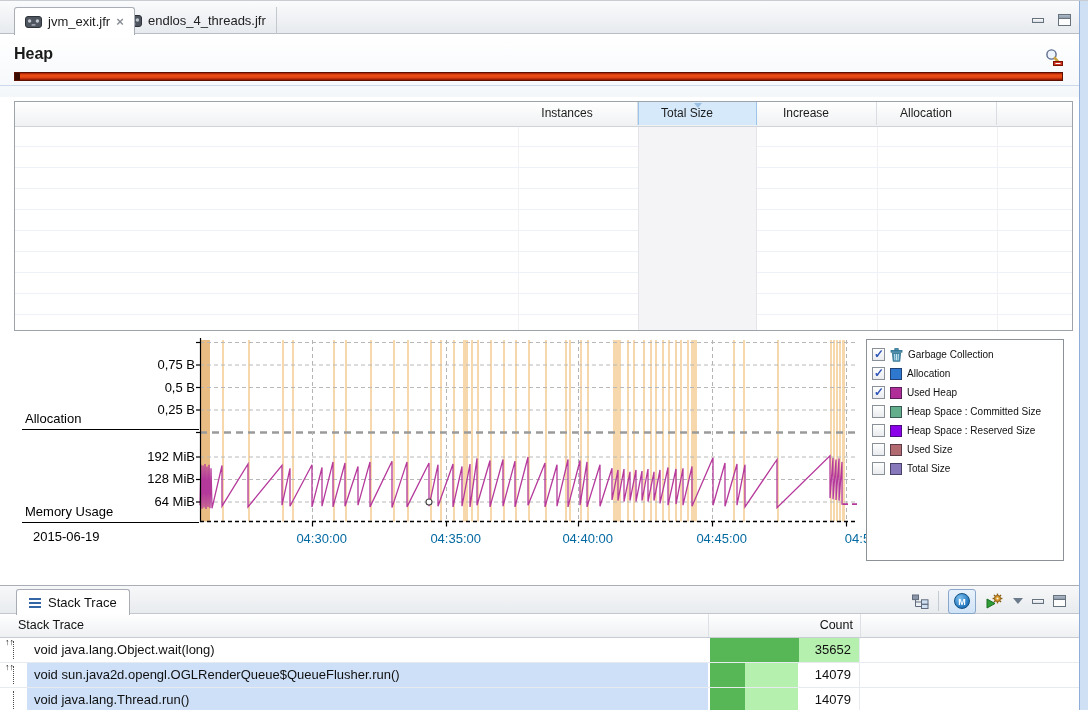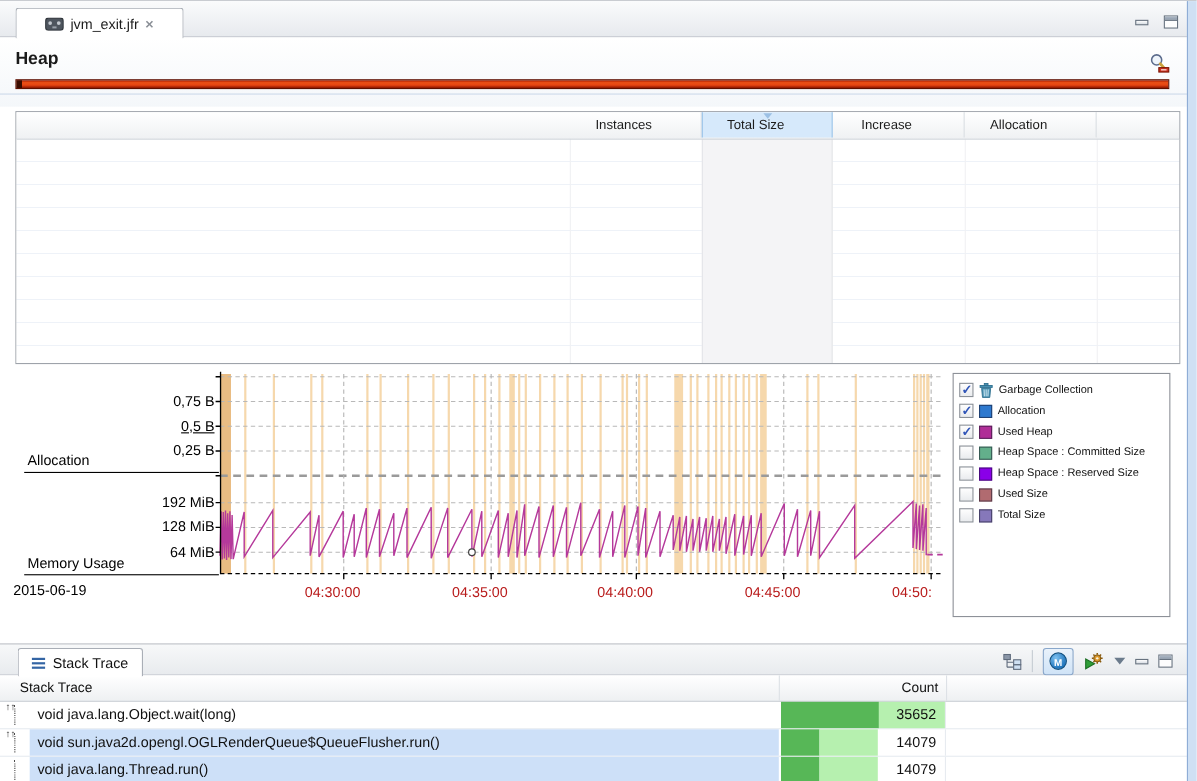--- a/index.html
+++ b/index.html
@@ -6,21 +6,21 @@
   body{width:1088px;height:710px;overflow:hidden;background:#f0f0f0;
        font-family:"Liberation Sans",sans-serif;-webkit-font-smoothing:antialiased;}
   .screen{position:relative;width:1088px;height:710px;background:#ffffff;border-top:1px solid #c9ccd1;box-sizing:border-box;}
 
   
   .vscroll{position:absolute;top:0;right:0;width:8px;height:710px;background:#cfe0f4;border-left:1px solid #8fadd6;z-index:60;}
 
   
   .tabbar{position:absolute;left:0;top:0;width:1080px;height:33px;
           background:linear-gradient(#fafbfc,#e7eaee);border-bottom:1px solid #b9bec6;box-sizing:border-box;}
-  .tab{position:absolute;top:6px;height:27px;display:flex;align-items:center;gap:6px;padding:0 26px;box-sizing:border-box;font-size:13px;color:#1c1c1c;}
+  .tab{position:absolute;top:6px;height:27px;display:flex;align-items:center;gap:6px;padding:0 10px;box-sizing:border-box;font-size:13px;color:#1c1c1c;}
   .tab.active{background:#ffffff;border:1px solid #a9aeb6;border-bottom:none;border-radius:3px 3px 0 0;z-index:5;height:28px;}
   .tab.inactive{color:#222;border-right:1px solid #c3c8cf;}
   .jfricon{display:inline-block;width:17px;height:12px;}
   .tab-close{font-size:13px;font-weight:bold;color:#8a8f96;line-height:12px;cursor:pointer;}
   .winctl{position:absolute;top:13px;display:flex;gap:14px;align-items:center;}
   .ico-min{width:12px;height:5px;border:1px solid #67727f;background:linear-gradient(#fdfdfd,#d7dde4);box-sizing:border-box;}
   .ico-max{width:13px;height:12px;border:1px solid #67727f;background:#fdfdfd;box-sizing:border-box;}
   .ico-max::before{content:"";display:block;height:3px;background:linear-gradient(#aeb9c6,#8e9bab);border-bottom:1px solid #67727f;}
 
   
@@ -43,21 +43,21 @@
             border-left:4px solid transparent;border-right:4px solid transparent;border-top:5px solid #9cc0e4;}
   .ht-body{position:absolute;left:0;top:24px;right:0;bottom:0;
            background:repeating-linear-gradient(to bottom,#ffffff 0 20px,#eef2f8 20px 21px);}
   .ht-colshade{position:absolute;top:0;bottom:0;background:#f4f4f6;border-left:1px solid #e4e5e9;border-right:1px solid #e4e5e9;box-sizing:border-box;}
   .ht-vline{position:absolute;top:0;bottom:0;width:1px;background:#f0f1f3;}
 
   
   .chart-label{position:absolute;font-size:13px;color:#000;}
   .axis-name{position:absolute;left:22px;width:177px;border-bottom:1px solid #000;font-size:13px;color:#000;padding:0 0 3px 3px;box-sizing:border-box;}
   .tick-label{position:absolute;width:80px;text-align:right;font-size:13px;color:#000;height:14px;line-height:14px;}
-  .xtick-label{position:absolute;top:530px;width:70px;text-align:left;font-size:13px;color:#b91c1c;}
+  .xtick-label{position:absolute;top:530px;width:70px;text-align:right;font-size:13px;color:#0369a1;}
   #chart-svg{position:absolute;left:190px;top:335px;}
 
   
   .legend{position:absolute;left:866px;top:338px;width:198px;height:222px;border:1px solid #8d9198;background:#fff;box-sizing:border-box;}
   .lg-item{position:absolute;left:5px;height:17px;display:flex;align-items:center;gap:5px;font-size:10px;color:#111;}
   .lg-check{width:13px;height:13px;border:1px solid #8a9097;background:linear-gradient(#fefefe,#e9ebee);box-sizing:border-box;position:relative;}
   .lg-check.checked::before{content:"\2713";position:absolute;left:1px;top:-2px;font-size:12px;font-weight:bold;color:#3055b8;}
   .lg-swatch{width:12px;height:12px;border:1px solid rgba(20,20,40,.55);box-sizing:border-box;}
 
   
@@ -102,20 +102,29 @@
     <div class="tab active" style="left:14px;">
       <svg class="jfricon" viewBox="0 0 17 12">
         <rect x="0.5" y="0.5" width="16" height="11" rx="2.5" fill="#4e555e" stroke="#2e3339"></rect>
         <circle cx="4.6" cy="5" r="1.7" fill="#c3c8cf"></circle>
           <circle cx="12.4" cy="5" r="1.7" fill="#c3c8cf"></circle>
         <rect x="6.6" y="8" width="3.8" height="1.8" fill="#9aa1aa"></rect>
       </svg>
       <span>jvm_exit.jfr</span>
       <span class="tab-close">×</span>
     </div>
+    <div class="tab inactive" style="left:115px;">
+      <svg class="jfricon" viewBox="0 0 17 12">
+        <rect x="0.5" y="0.5" width="16" height="11" rx="2.5" fill="#4e555e" stroke="#2e3339"></rect>
+        <circle cx="4.6" cy="5" r="1.7" fill="#c3c8cf"></circle>
+          <circle cx="12.4" cy="5" r="1.7" fill="#c3c8cf"></circle>
+        <rect x="6.6" y="8" width="3.8" height="1.8" fill="#9aa1aa"></rect>
+      </svg>
+      <span>endlos_4_threads.jfr</span>
+    </div>
     <div class="winctl" style="left:1032px;">
       <span class="ico-min"></span>
       <span class="ico-max"></span>
     </div>
   </div>
 
   <div class="form-header">
     <div class="page-title">Heap</div>
     <svg class="find-ico" viewBox="0 0 20 20">
       <circle cx="7.5" cy="6.5" r="4.6" fill="#eef4fb" stroke="#5b6b8c" stroke-width="1.4"></circle>
@@ -146,24 +155,24 @@
         <span>Increase</span>
       </div>
       <div class="ht-cell num" style="left:862px;width:120px;">
         <span>Allocation</span>
       </div>
     </div>
   </div>
 
   <div class="axis-name" style="top:410px;">Allocation</div>
   <div class="axis-name" style="top:503px;">Memory Usage</div>
-  <div class="chart-label" style="left:12px;top:528px;">2015-06-19</div>
+  <div class="chart-label" style="left:33px;top:528px;">2015-06-19</div>
 
   <div class="tick-label" style="left:115px;top:357px;">0,75 B</div>
-  <div class="tick-label" style="left:115px;top:380px;text-decoration:underline;">0,5 B</div>
+  <div class="tick-label" style="left:115px;top:380px;">0,5 B</div>
   <div class="tick-label" style="left:115px;top:402px;">0,25 B</div>
   <div class="tick-label" style="left:115px;top:449px;">192 MiB</div>
   <div class="tick-label" style="left:115px;top:471px;">128 MiB</div>
   <div class="tick-label" style="left:115px;top:494px;">64 MiB</div>
 
   <div class="xtick-label" style="left:277px;">04:30:00</div>
   <div class="xtick-label" style="left:411px;">04:35:00</div>
   <div class="xtick-label" style="left:543px;">04:40:00</div>
   <div class="xtick-label" style="left:677px;">04:45:00</div>
   <div class="xtick-label" style="left:811px;">04:50:</div>

